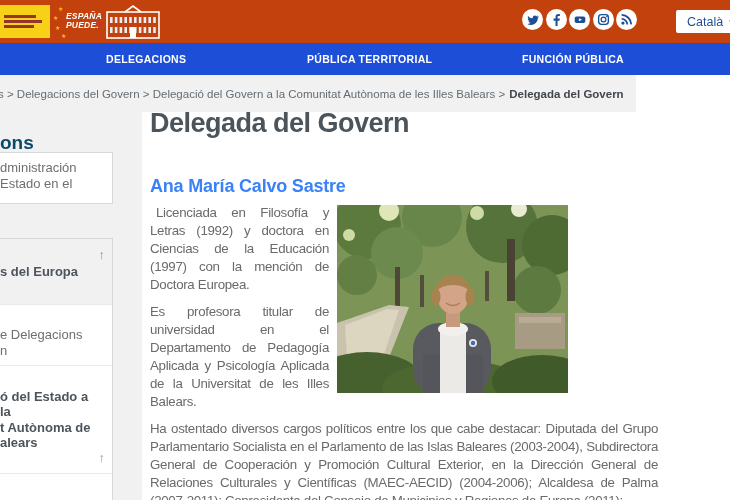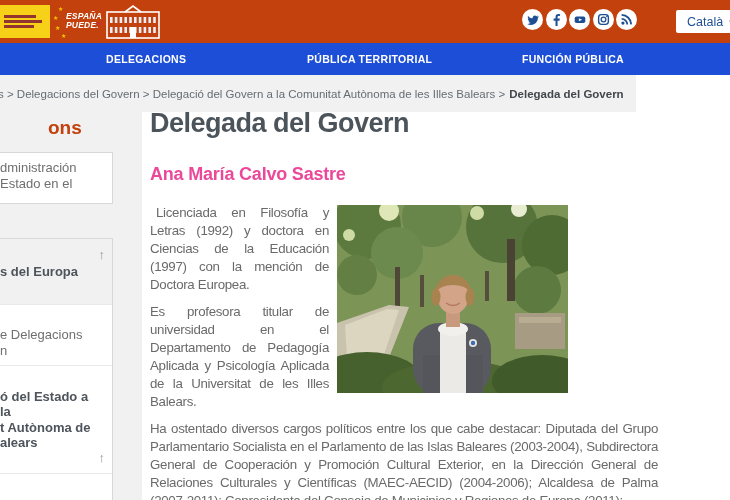--- a/index.html
+++ b/index.html
@@ -29,37 +29,37 @@
     font-size:10.5px;font-weight:bold;letter-spacing:.3px;cursor:pointer;}
   
   .crumb-bar{position:absolute;left:0;top:75px;width:636px;height:37px;background:#f1f1f2;}
   .crumb{position:absolute;left:-2px;top:0;height:37px;display:flex;align-items:center;
     font-size:11.5px;color:#646d73;white-space:nowrap;}
   .crumb .cur{font-weight:bold;color:#41474d;margin-left:4px;}
   
   .page-bg{position:absolute;left:0;top:112px;width:730px;height:388px;background:#f1f1f2;}
   .main-panel{position:absolute;left:142px;top:112px;width:588px;height:388px;background:#ffffff;}
   
-  .side-heading{position:absolute;left:0;top:117px;font-size:19px;font-weight:600;color:#c2410c;margin-left:48px;}
+  .side-heading{position:absolute;left:0;top:132px;font-size:19px;font-weight:600;color:#0c4a6e;}
   .side-box{position:absolute;left:-1px;width:114px;background:#ffffff;border:1px solid #d8d8d8;box-sizing:border-box;}
   .side-box1{top:152px;height:52px;}
   .side-box2{top:238px;height:270px;}
   .sitem{position:relative;padding:7px 14px 7px 0;font-size:13px;line-height:15.5px;color:#6f6f6f;
     white-space:pre-line;border-bottom:1px solid #e9e9e9;cursor:pointer;}
   .sitem:last-child{border-bottom:none;}
   .sitem.hdr{background:#f1f1f2;font-weight:bold;color:#4d545b;padding-top:9px;padding-bottom:9px;}
   .sitem.bold{font-weight:bold;color:#4d545b;}
   .arrow-up{position:absolute;right:7px;color:#8f8f8f;font-size:13px;font-weight:normal;}
   .arrow-top{top:8px;}
   .arrow-bottom{bottom:8px;}
   
   .page-title{position:absolute;left:150px;top:108px;font-size:27px;font-weight:bold;
     letter-spacing:-.5px;color:#4c545b;}
-  .page-subtitle{position:absolute;left:150px;top:164px;font-size:18px;font-weight:bold;
-    letter-spacing:-.2px;color:#ec4899;}
+  .page-subtitle{position:absolute;left:150px;top:176px;font-size:18px;font-weight:bold;
+    letter-spacing:-.2px;color:#3b82f6;}
   .content{position:absolute;left:150px;top:204px;width:508px;font-size:13.3px;line-height:18px;
     letter-spacing:-.3px;color:#6a6a6a;text-align:justify;}
   .content p{margin:0 0 9px 0;}
   .content p.indent{text-indent:6px;}
   .photo{float:right;width:231px;height:188px;margin:1px 90px 14px 8px;overflow:hidden;}
 </style>
 </head>
 <body>
 
 <div class="top-header">

